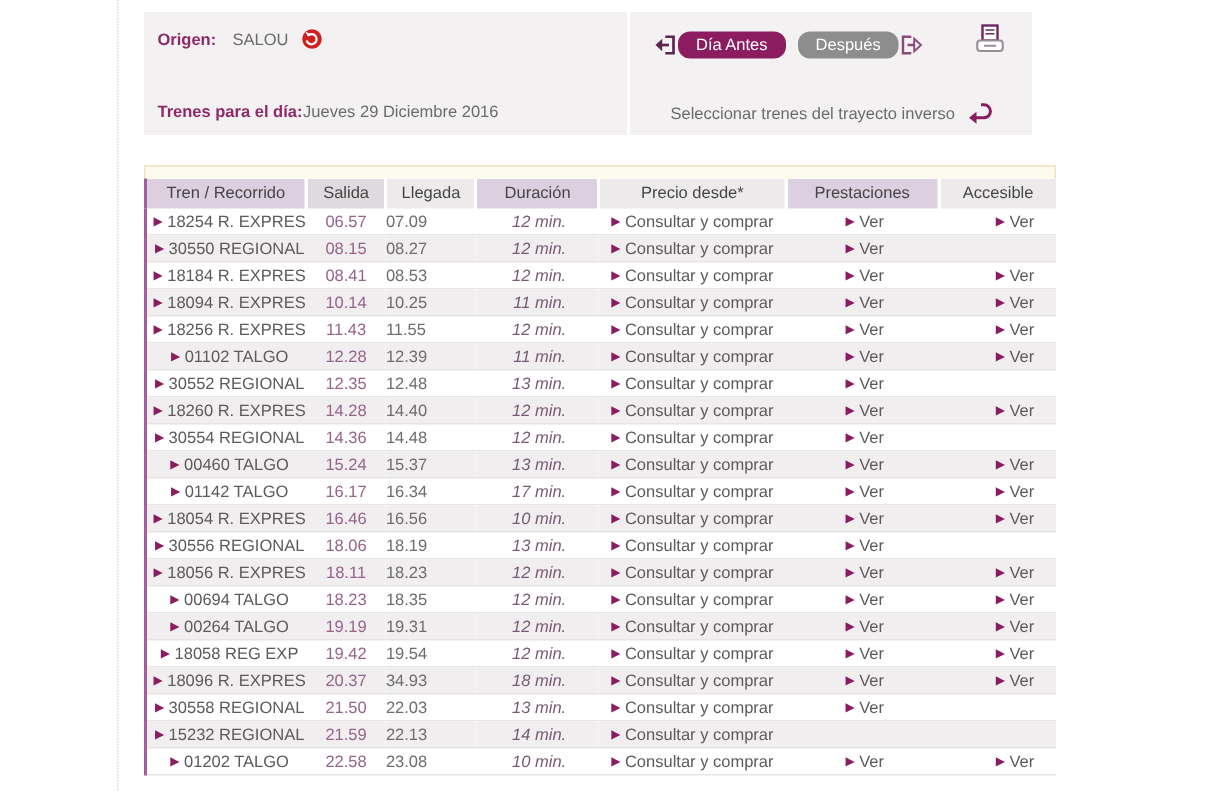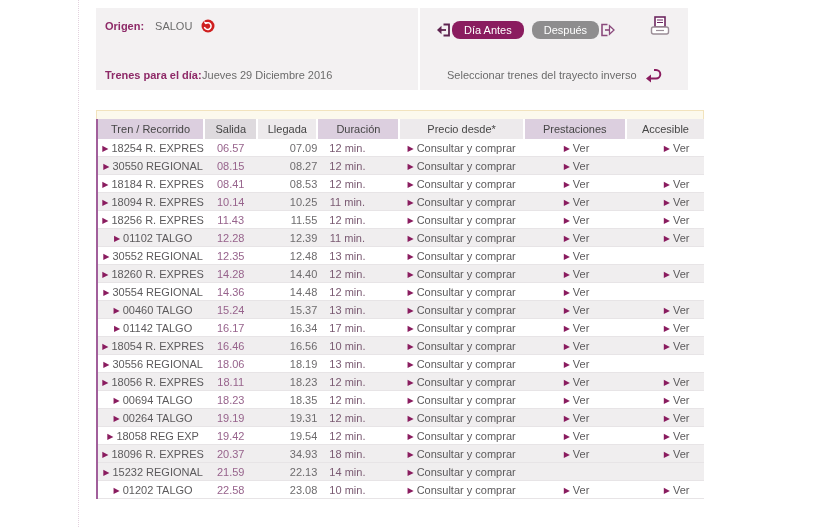--- a/index.html
+++ b/index.html
@@ -40,22 +40,22 @@
     border-left:2px solid #a15f9b;}
   th{height:20px;font-size:11px;font-weight:normal;color:#454545;
     text-align:center;padding:0;overflow:hidden;}
   th + th{border-left:2px solid #fff;}
   .th-lav{background:#dccfdf;} .th-gray{background:#dedade;margin-top:40px;} .th-light{background:#edeaec;}
   td{height:17px;font-size:11px;color:#5c5a5c;padding:0;border-bottom:1px solid #e7e4e6;
     overflow:hidden;white-space:nowrap;}
   tr.alt td{background:#f0eeef;}
   td.c-train{padding-left:4px;text-align:center;}
   td.c-salida{text-align:center;color:#97638c;}
-  td.c-llegada{text-align:right;color:#6e6c6e;}
-  td.c-dur{text-align:center;padding-right:22px;color:#7a5a72;}
+  td.c-llegada{text-align:left;color:#6e6c6e;}
+  td.c-dur{text-align:right;padding-right:22px;color:#7a5a72;font-style:italic;}
   td.c-precio{padding-left:8px;text-align:left;}
   td.c-prest{padding-left:40px;text-align:left;}
   td.c-acc{padding-left:38px;text-align:left;}
   .arr{color:#8a1c5f;font-size:8px;margin-right:3px;display:inline-block;
     transform:translateY(-1px);}
   .lnk{cursor:pointer;}
 </style>
 </head>
 <body>
 
@@ -294,20 +294,29 @@
   </tr>
         <tr class="alt">
     <td class="c-train"><span class="arr">▶</span><span class="lnk train-name">18096 R. EXPRES</span></td>
     <td class="c-salida">20.37</td>
     <td class="c-llegada">34.93</td>
     <td class="c-dur">18 min.</td>
     <td class="c-precio"><span class="lnk"><span class="arr">▶</span><span class="lnk-txt">Consultar y comprar</span></span></td>
     <td class="c-prest"><span class="lnk"><span class="arr">▶</span><span class="lnk-txt">Ver</span></span></td>
     <td class="c-acc"><span class="lnk"><span class="arr">▶</span><span class="lnk-txt">Ver</span></span></td>
   </tr>
+        <tr>
+    <td class="c-train"><span class="arr">▶</span><span class="lnk train-name">30558 REGIONAL</span></td>
+    <td class="c-salida">21.50</td>
+    <td class="c-llegada">22.03</td>
+    <td class="c-dur">13 min.</td>
+    <td class="c-precio"><span class="lnk"><span class="arr">▶</span><span class="lnk-txt">Consultar y comprar</span></span></td>
+    <td class="c-prest"><span class="lnk"><span class="arr">▶</span><span class="lnk-txt">Ver</span></span></td>
+    <td class="c-acc"></td>
+  </tr>
         <tr class="alt">
     <td class="c-train"><span class="arr">▶</span><span class="lnk train-name">15232 REGIONAL</span></td>
     <td class="c-salida">21.59</td>
     <td class="c-llegada">22.13</td>
     <td class="c-dur">14 min.</td>
     <td class="c-precio"><span class="lnk"><span class="arr">▶</span><span class="lnk-txt">Consultar y comprar</span></span></td>
     <td class="c-prest"></td>
     <td class="c-acc"></td>
   </tr>
         <tr>

